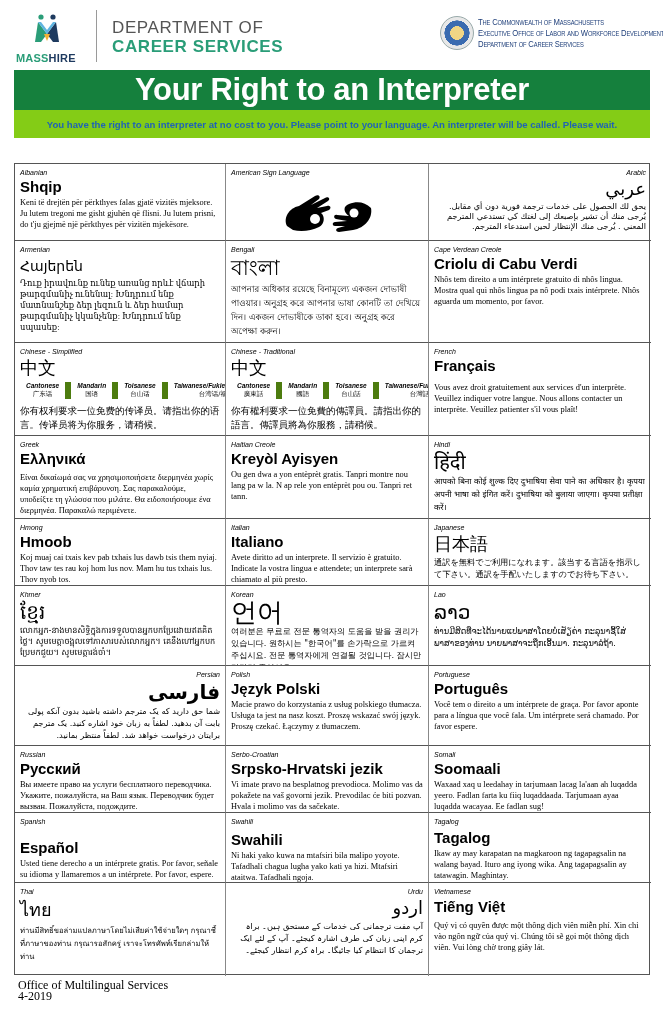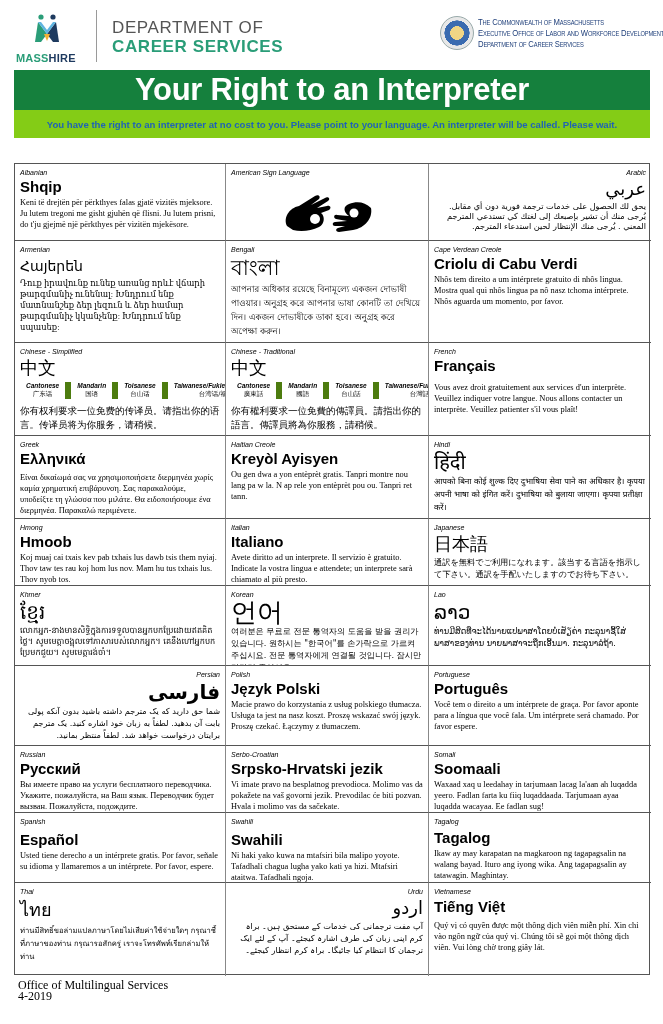--- a/index.html
+++ b/index.html
@@ -115,21 +115,21 @@
     <div class="lang-msg">Դուք իրավունք ունեք առանց որևէ վճարի թարգմանիչ ունենալ: Խնդրում ենք մատնանշեք ձեր լեզուն և ձեր համար թարգմանիչ կկանչենք: Խնդրում ենք սպասեք:</div>
   </div>
   <div class="cell">
     <div class="lang-en">Bengali</div>
     <div class="lang-native script" style="font-size:21px;line-height:26px">বাংলা</div>
     <div class="lang-msg script" style="font-size:8.6px;line-height:14px">আপনার অধিকার রয়েছে বিনামূল্যে একজন দোভাষী পাওয়ার। অনুগ্রহ করে আপনার ভাষা কোনটি তা দেখিয়ে দিন। একজন দোভাষীকে ডাকা হবে। অনুগ্রহ করে অপেক্ষা করুন।</div>
   </div>
   <div class="cell c3">
     <div class="lang-en">Cape Verdean Creole</div>
     <div class="lang-native">Criolu di Cabu Verdi</div>
-    <div class="lang-msg">Nhôs tem direito a um intérprete gratuito di nhôs lingua. Mostra qual qui nhôs lingua pa nô nasz tchoma intérprete. Nhôs aguarda um momento, por favor.</div>
+    <div class="lang-msg">Nhôs tem direito a um intérprete gratuito di nhôs lingua. Mostra qual qui nhôs lingua pa nô podi txais intérprete. Nhôs aguarda um momento, por favor.</div>
   </div>
 
   <div class="cell">
     <div class="lang-en">Chinese - Simplified</div>
     <div class="lang-native script">中文</div>
     <div class="dialects">
       <div class="dialect">
           <div class="d-en">Cantonese</div>
           <div class="d-native">广东话</div>
         </div>
@@ -252,21 +252,21 @@
     <div class="lang-msg">Vi imate pravo na besplatnog prevodioca. Molimo vas da pokažete na vaš govorni jezik. Prevodilac će biti pozvan. Hvala i molimo vas da sačekate.</div>
   </div>
   <div class="cell c3">
     <div class="lang-en">Somali</div>
     <div class="lang-native">Soomaali</div>
     <div class="lang-msg">Waxaad xaq u leedahay in tarjumaan lacag la'aan ah luqadda yeero. Fadlan farta ku fiiq luqaddaada. Tarjumaan ayaa luqadda wacayaa. Ee fadlan sug!</div>
   </div>
 
   <div class="cell">
     <div class="lang-en">Spanish</div>
-    <div class="lang-native" style="margin-top:5px">Español</div>
+    <div class="lang-native" style="margin-top:13px">Español</div>
     <div class="lang-msg">Usted tiene derecho a un intérprete gratis. Por favor, señale su idioma y llamaremos a un intérprete. Por favor, espere.</div>
   </div>
   <div class="cell">
     <div class="lang-en">Swahili</div>
     <div class="lang-native" style="margin-top:5px">Swahili</div>
     <div class="lang-msg">Ni haki yako kuwa na mtafsiri bila malipo yoyote. Tafadhali chagua lugha yako kati ya hizi. Mtafsiri ataitwa. Tafadhali ngoja.</div>
   </div>
   <div class="cell c3">
     <div class="lang-en">Tagalog</div>
     <div class="lang-native" style="margin-top:3px">Tagalog</div>

